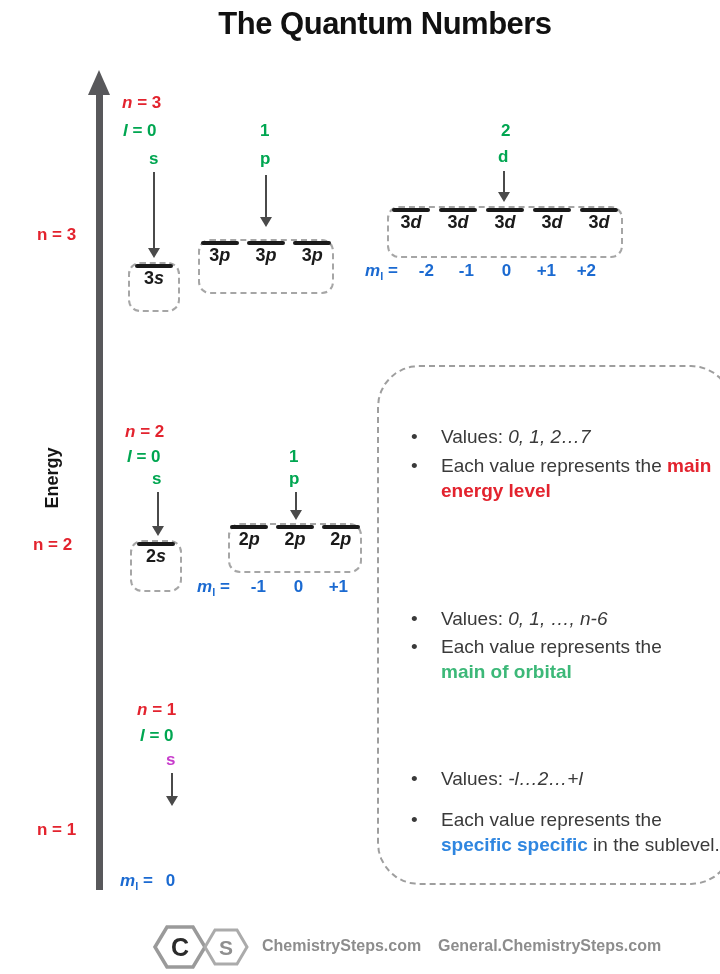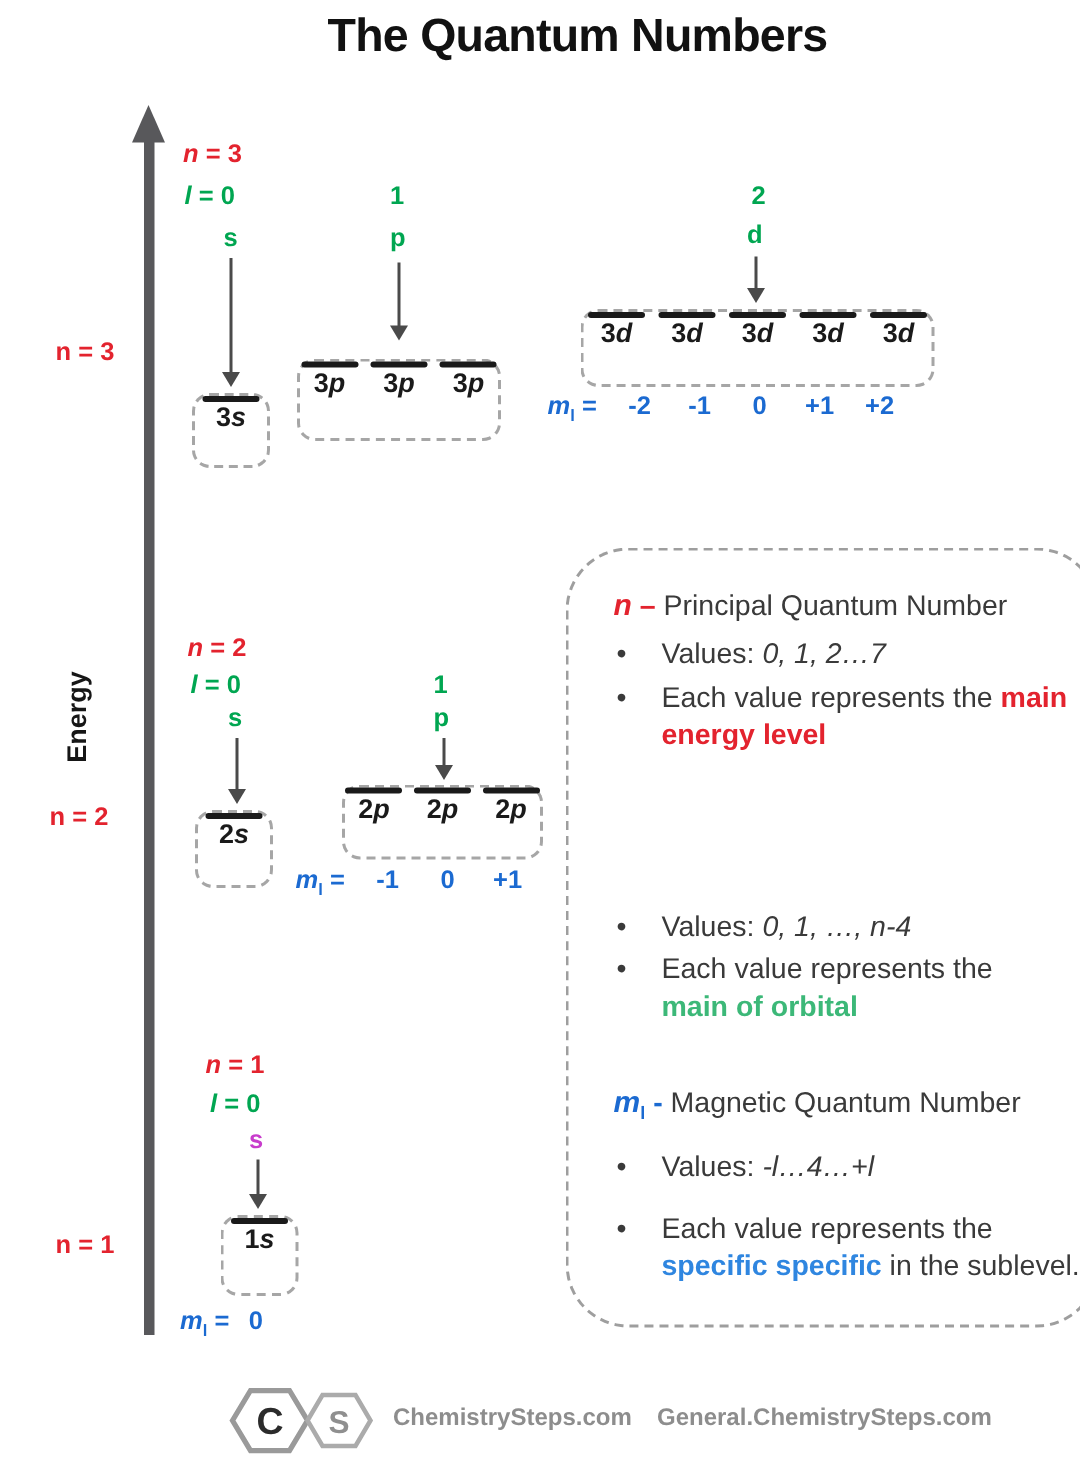--- a/index.html
+++ b/index.html
@@ -201,68 +201,52 @@
   </div>
 
   <div class="glabel red" style="left:112px;top:700px"><i>n</i> <span>= 1</span></div>
   <div class="glabel green" style="left:115px;top:726px"><i>l</i> <span>= 0</span></div>
   <div class="glabel magenta" style="left:141px;top:750px">s</div>
   <div class="varrow" style="left:141px;top:773px;height:33px">
       <span class="shaft"></span>
       <span class="head"></span>
     </div>
 
-  <div class="obox" style="left:122px;top:810px;width:52px;height:54px">
-    <div class="ocol">
-      <span class="oline"></span>
-      <span class="olabel"><span>1</span><i>s</i></span>
-    </div>
-  </div>
 
   <div class="mlrow" style="left:95px;top:871px">
     <span class="mlpre"><i>m</i><sub>l</sub> <span>=</span></span>
     <span class="mlval mlval-single">0</span>
   </div>
 
   <div class="panel">
 
-    <div class="p-head" style="left:30px;top:26px">
-      <span class="sym" style="color:var(--red)">n</span>
-      <span style="color:var(--red);font-weight:bold">–</span>
-      <span>Principal Quantum Number</span>
-    </div>
     <div class="p-bullet" style="left:62px;top:57px">
       <span class="dot">•</span>
       <span>Values:</span>
       <span class="ital">0, 1, 2…7</span>
     </div>
     <div class="p-bullet" style="left:62px;top:86px;width:292px">
       <span class="dot">•</span>
       <span>Each value represents the </span><span class="hl-red">main energy level</span>
     </div>
 
     <div class="p-bullet" style="left:62px;top:239px">
       <span class="dot">•</span>
       <span>Values:</span>
-      <span class="ital">0, 1, …, n-4</span>
+      <span class="ital">0, 1, …, n-6</span>
     </div>
     <div class="p-bullet" style="left:62px;top:267px;width:250px">
       <span class="dot">•</span>
       <span>Each value represents the </span><span class="hl-green">main of orbital</span>
     </div>
 
-    <div class="p-head" style="left:30px;top:357px">
-      <span class="sym" style="color:var(--blue)">m</span><sub style="color:var(--blue)">l</sub>
-      <span style="color:var(--blue);font-weight:bold">-</span>
-      <span>Magnetic Quantum Number</span>
-    </div>
     <div class="p-bullet" style="left:62px;top:399px">
       <span class="dot">•</span>
       <span>Values:</span>
-      <span class="ital">-l…4…+l</span>
+      <span class="ital">-l…2…+l</span>
     </div>
     <div class="p-bullet" style="left:62px;top:440px;width:280px">
       <span class="dot">•</span>
       <span>Each value represents the </span><span class="hl-blue">specific specific</span><span> in the sublevel.</span>
     </div>
 
   </div>
 
   <svg class="footer-logo" width="104" height="54" viewBox="0 0 104 54">
     <polygon points="4,27 16,7 42,7 54,27 42,47 16,47" fill="#ffffff" stroke="#9a9a9a" stroke-width="3.5"></polygon>

